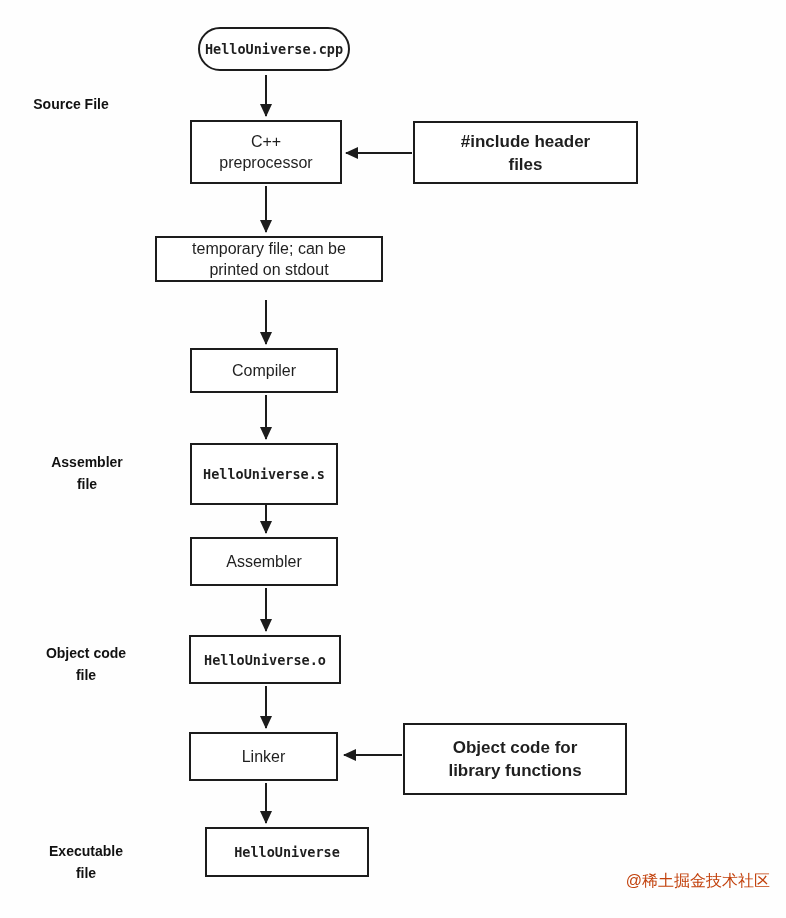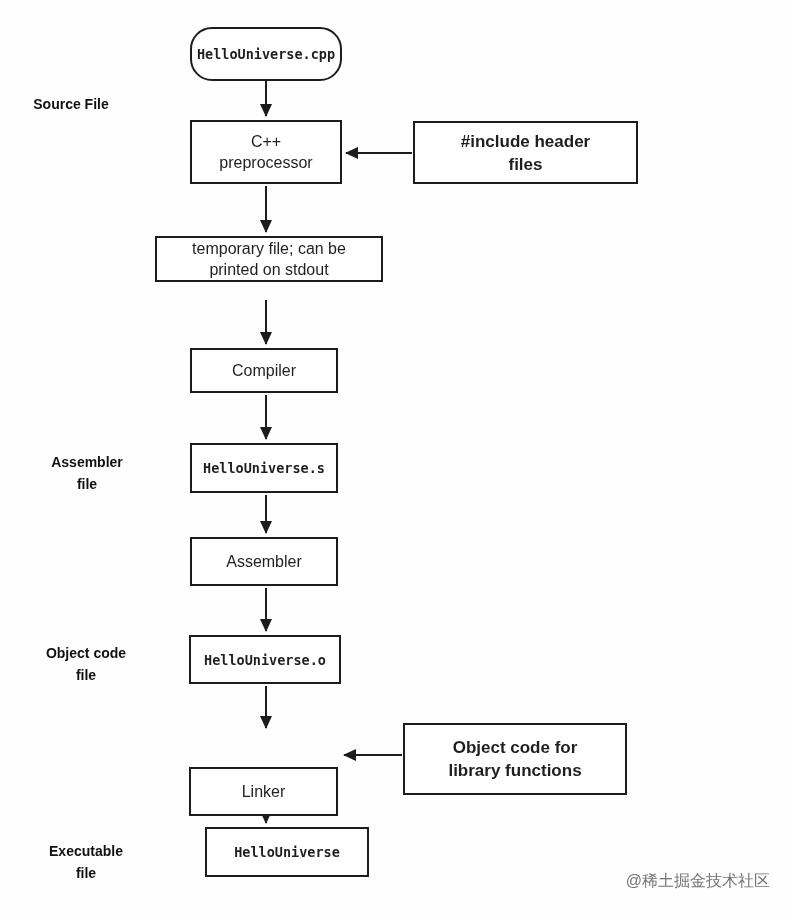--- a/index.html
+++ b/index.html
@@ -64,21 +64,21 @@
     z-index: 2;
   }
   .side-label span { display: block; }
   .watermark {
     position: absolute;
     left: 568px;
     top: 871px;
     width: 202px;
     text-align: right;
     font-size: 16px;
-    color: #737373;
+    color: #c2410c;
     z-index: 2;
   }
 </style>
 </head>
 <body>
 
 <div class="canvas">
 
   <svg class="arrow-layer" viewBox="0 0 786 918" xmlns="http://www.w3.org/2000/svg">
     <defs>
@@ -93,51 +93,51 @@
       <path d="M266,395 L266,439" marker-end="url(#ah)"></path>
       <path d="M266,495 L266,533" marker-end="url(#ah)"></path>
       <path d="M266,588 L266,631" marker-end="url(#ah)"></path>
       <path d="M266,686 L266,728" marker-end="url(#ah)"></path>
       <path d="M266,783 L266,823" marker-end="url(#ah)"></path>
       <path d="M412,153 L346,153" marker-end="url(#ah)"></path>
       <path d="M402,755 L344,755" marker-end="url(#ah)"></path>
     </g>
   </svg>
 
-  <div class="node mono" style="left:190px; top:27px; width:152px; height:54px;border-radius:22px;">
+  <div class="node mono" style="left:198px; top:27px; width:152px; height:44px;border-radius:22px;">
     <span>HelloUniverse.cpp</span>
   </div>
 
   <div class="node plain" style="left:190px; top:120px; width:152px; height:64px;">
     <span>C++</span>
     <span>preprocessor</span>
   </div>
 
   <div class="node plain" style="left:155px; top:236px; width:228px; height:46px;">
     <span>temporary file; can be</span>
     <span>printed on stdout</span>
   </div>
 
   <div class="node plain" style="left:190px; top:348px; width:148px; height:45px;">
     <span>Compiler</span>
   </div>
 
-  <div class="node mono" style="left:190px; top:443px; width:148px; height:50px;">
+  <div class="node mono" style="left:190px; top:443px; width:148px; height:62px;">
     <span>HelloUniverse.s</span>
   </div>
 
   <div class="node plain" style="left:190px; top:537px; width:148px; height:49px;">
     <span>Assembler</span>
   </div>
 
   <div class="node mono" style="left:189px; top:635px; width:152px; height:49px;">
     <span>HelloUniverse.o</span>
   </div>
 
-  <div class="node plain" style="left:189px; top:732px; width:149px; height:49px;margin-top:35px;">
+  <div class="node plain" style="left:189px; top:732px; width:149px; height:49px;">
     <span>Linker</span>
   </div>
 
   <div class="node mono" style="left:205px; top:827px; width:164px; height:50px;">
     <span>HelloUniverse</span>
   </div>
 
   <div class="node annotation" style="left:413px; top:121px; width:225px; height:63px;">
     <span>#include header</span>
     <span>files</span>

